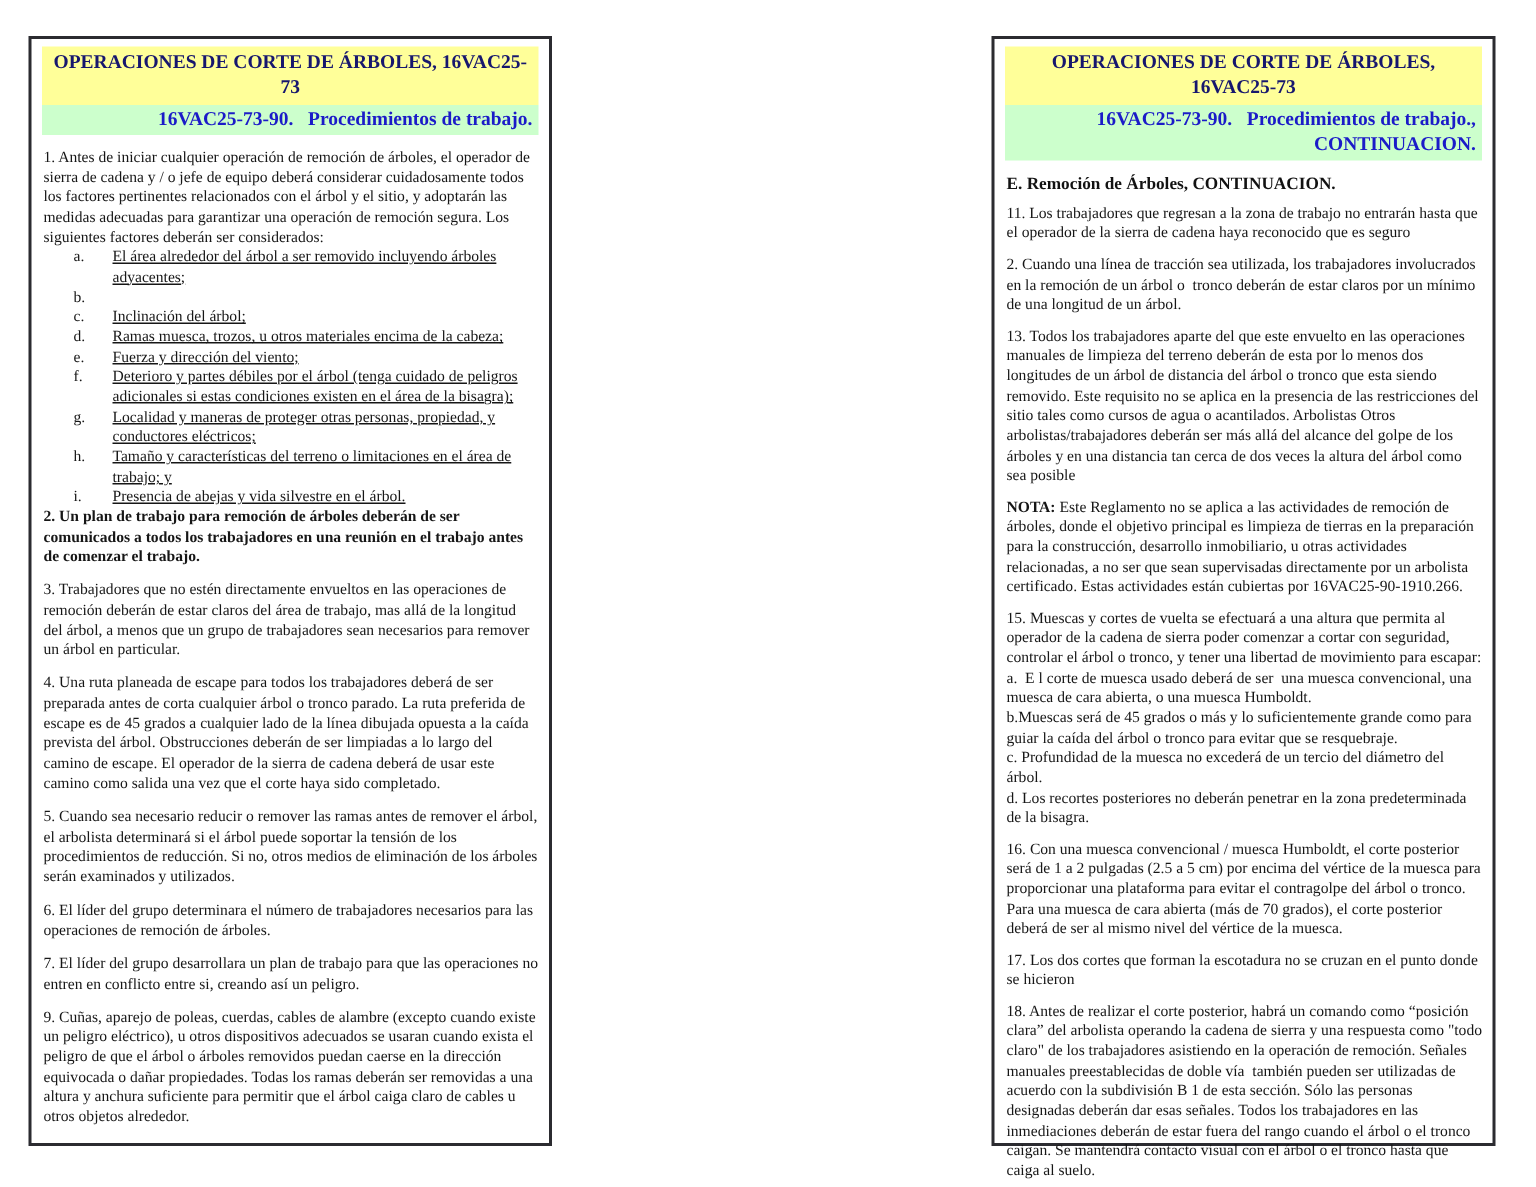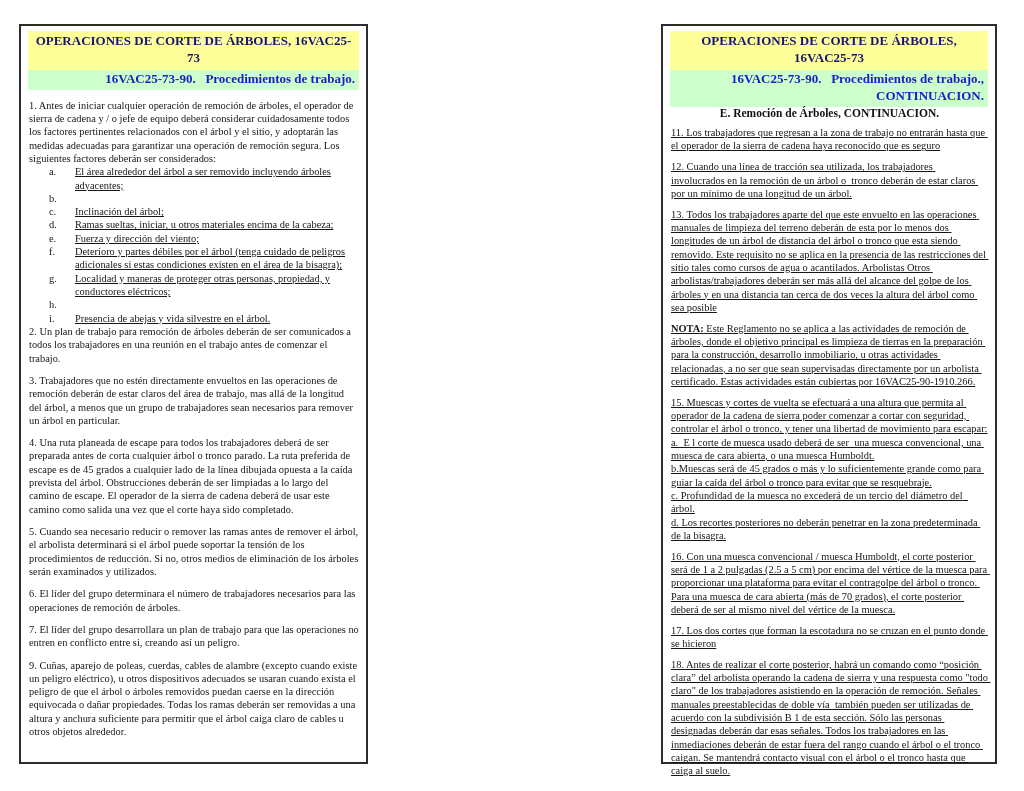--- a/index.html
+++ b/index.html
@@ -49,30 +49,30 @@
     text-align: right;
     padding: 1px 4px 2px 4px;
     white-space: pre-wrap;
   }
   .section-heading {
     font-weight: bold;
     font-size: 11.5px;
     color: #121212;
     margin: 6px 0 0 1px;
   }
-  .sheet-right .section-heading { margin-top: 0; text-align: center; }
+  .sheet-right .section-heading { margin-top: 10px; }
 
   .para {
     font-size: 10.4px;
     line-height: 1.28;
     color: #161616;
     margin: 9px 0 0 1px;
     white-space: pre-wrap;
   }
-  .sheet-right .para { margin-top: 7.5px; text-decoration: underline; }
+  .sheet-right .para { margin-top: 7.5px; }
   .para b { font-weight: bold; }
 
   .sublist { margin: 0 0 0 1px; }
   .list-item {
     display: flex;
     font-size: 10.4px;
     line-height: 1.28;
     color: #161616;
   }
   .list-item .letter {
@@ -99,61 +99,62 @@
       </div>
       <div class="list-item">
         <span class="letter">b.</span>
       </div>
       <div class="list-item">
         <span class="letter">c.</span>
         <span class="li-text">Inclinación del árbol;</span>
       </div>
       <div class="list-item">
         <span class="letter">d.</span>
-        <span class="li-text">Ramas sueltas, iniciar, u otros materiales encima de la cabeza;</span>
+        <span class="li-text">Ramas muesca, trozos, u otros materiales encima de la cabeza;</span>
       </div>
       <div class="list-item">
         <span class="letter">e.</span>
         <span class="li-text">Fuerza y dirección del viento;</span>
       </div>
       <div class="list-item">
         <span class="letter">f.</span>
         <span class="li-text">Deterioro y partes débiles por el árbol (tenga cuidado de peligros adicionales si estas condiciones existen en el área de la bisagra);</span>
       </div>
       <div class="list-item">
         <span class="letter">g.</span>
         <span class="li-text">Localidad y maneras de proteger otras personas, propiedad, y conductores eléctricos;</span>
       </div>
       <div class="list-item">
         <span class="letter">h.</span>
+        <span class="li-text">Tamaño y características del terreno o limitaciones en el área de trabajo; y</span>
       </div>
       <div class="list-item">
         <span class="letter">i.</span>
         <span class="li-text">Presencia de abejas y vida silvestre en el árbol.</span>
       </div>
     </div>
 
-    <p class="para" style="margin-top:0;">2. Un plan de trabajo para remoción de árboles deberán de ser comunicados a todos los trabajadores en una reunión en el trabajo antes de comenzar el trabajo.</p>
+    <p class="para" style="margin-top:0;font-weight:bold;">2. Un plan de trabajo para remoción de árboles deberán de ser comunicados a todos los trabajadores en una reunión en el trabajo antes de comenzar el trabajo.</p>
     <p class="para">3. Trabajadores que no estén directamente envueltos en las operaciones de remoción deberán de estar claros del área de trabajo, mas allá de la longitud del árbol, a menos que un grupo de trabajadores sean necesarios para remover un árbol en particular.</p>
     <p class="para">4. Una ruta planeada de escape para todos los trabajadores deberá de ser preparada antes de corta cualquier árbol o tronco parado. La ruta preferida de escape es de 45 grados a cualquier lado de la línea dibujada opuesta a la caída prevista del árbol. Obstrucciones deberán de ser limpiadas a lo largo del camino de escape. El operador de la sierra de cadena deberá de usar este camino como salida una vez que el corte haya sido completado.</p>
     <p class="para">5. Cuando sea necesario reducir o remover las ramas antes de remover el árbol, el arbolista determinará si el árbol puede soportar la tensión de los procedimientos de reducción. Si no, otros medios de eliminación de los árboles serán examinados y utilizados.</p>
     <p class="para">6. El líder del grupo determinara el número de trabajadores necesarios para las operaciones de remoción de árboles.</p>
     <p class="para">7. El líder del grupo desarrollara un plan de trabajo para que las operaciones no entren en conflicto entre si, creando así un peligro.</p>
     <p class="para">9. Cuñas, aparejo de poleas, cuerdas, cables de alambre (excepto cuando existe un peligro eléctrico), u otros dispositivos adecuados se usaran cuando exista el peligro de que el árbol o árboles removidos puedan caerse en la dirección equivocada o dañar propiedades. Todas los ramas deberán ser removidas a una altura y anchura suficiente para permitir que el árbol caiga claro de cables u otros objetos alrededor.</p>
 
   </div>
 
   <div class="sheet sheet-right">
     <div class="band-title">OPERACIONES DE CORTE DE ÁRBOLES, 16VAC25-73</div>
     <div class="band-sub">16VAC25-73-90.   Procedimientos de trabajo.,
 CONTINUACION.</div>
     <div class="section-heading">E. Remoción de Árboles, CONTINUACION.</div>
 
     <p class="para">11. Los trabajadores que regresan a la zona de trabajo no entrarán hasta que el operador de la sierra de cadena haya reconocido que es seguro</p>
-    <p class="para">12. Cuando una línea de tracción sea utilizada, los trabajadores involucrados en la remoción de un árbol o  tronco deberán de estar claros por un mínimo de una longitud de un árbol.</p>
+    <p class="para">2. Cuando una línea de tracción sea utilizada, los trabajadores involucrados en la remoción de un árbol o  tronco deberán de estar claros por un mínimo de una longitud de un árbol.</p>
     <p class="para">13. Todos los trabajadores aparte del que este envuelto en las operaciones manuales de limpieza del terreno deberán de esta por lo menos dos longitudes de un árbol de distancia del árbol o tronco que esta siendo removido. Este requisito no se aplica en la presencia de las restricciones del sitio tales como cursos de agua o acantilados. Arbolistas Otros arbolistas/trabajadores deberán ser más allá del alcance del golpe de los árboles y en una distancia tan cerca de dos veces la altura del árbol como sea posible</p>
 
     <p class="para"><b>NOTA:</b><span> Este Reglamento no se aplica a las actividades de remoción de árboles, donde el objetivo principal es limpieza de tierras en la preparación para la construcción, desarrollo inmobiliario, u otras actividades relacionadas, a no ser que sean supervisadas directamente por un arbolista certificado. Estas actividades están cubiertas por 16VAC25-90-1910.266.</span></p>
 
     <p class="para">15. Muescas y cortes de vuelta se efectuará a una altura que permita al operador de la cadena de sierra poder comenzar a cortar con seguridad, controlar el árbol o tronco, y tener una libertad de movimiento para escapar:
 a.  E l corte de muesca usado deberá de ser  una muesca convencional, una muesca de cara abierta, o una muesca Humboldt.
 b.Muescas será de 45 grados o más y lo suficientemente grande como para guiar la caída del árbol o tronco para evitar que se resquebraje.
 c. Profundidad de la muesca no excederá de un tercio del diámetro del  árbol.
 d. Los recortes posteriores no deberán penetrar en la zona predeterminada de la bisagra.</p>
     <p class="para">16. Con una muesca convencional / muesca Humboldt, el corte posterior será de 1 a 2 pulgadas (2.5 a 5 cm) por encima del vértice de la muesca para proporcionar una plataforma para evitar el contragolpe del árbol o tronco. Para una muesca de cara abierta (más de 70 grados), el corte posterior deberá de ser al mismo nivel del vértice de la muesca.</p>

